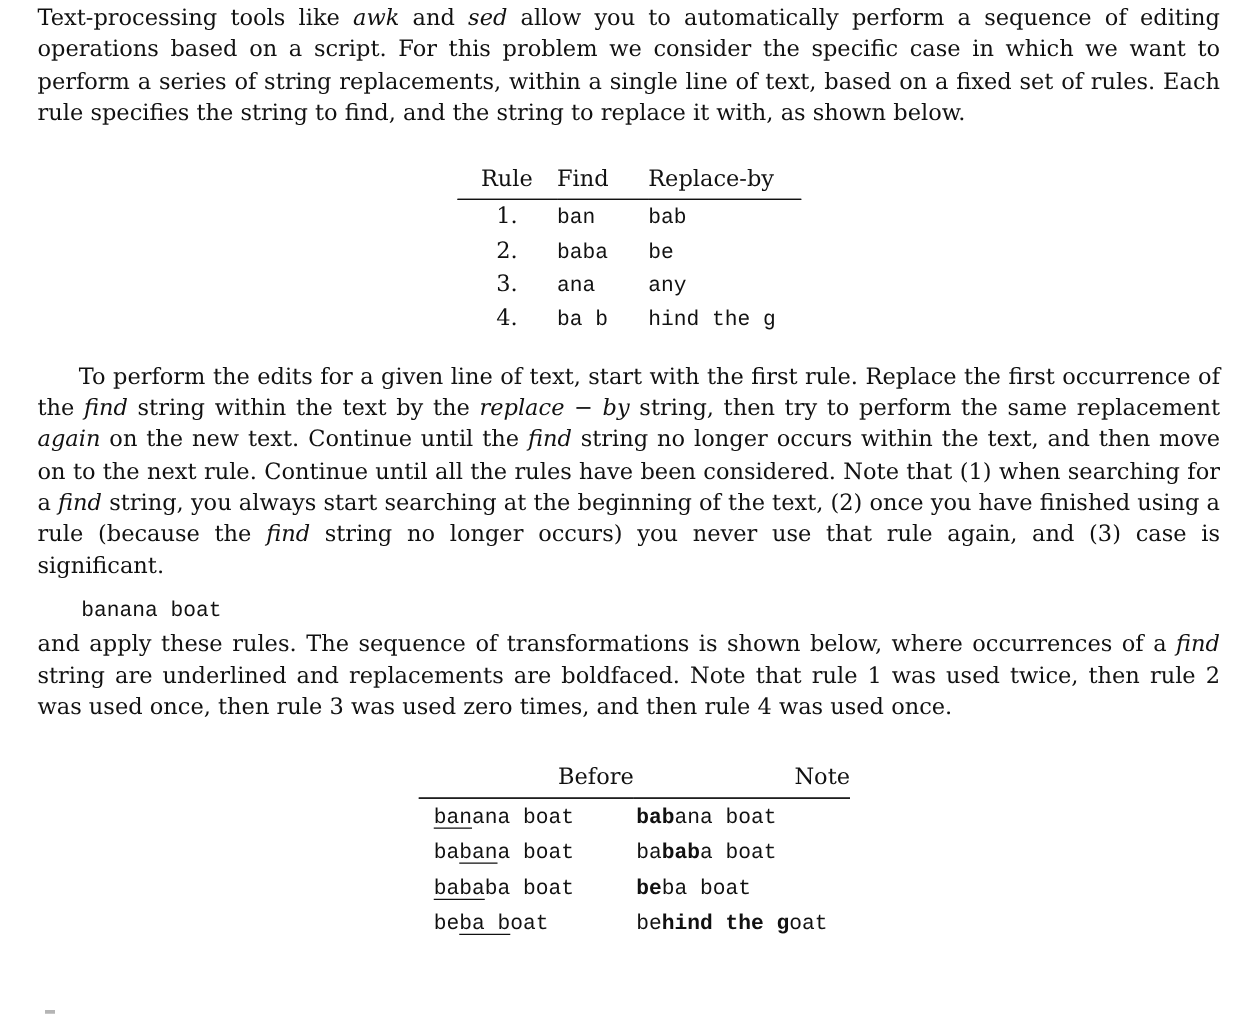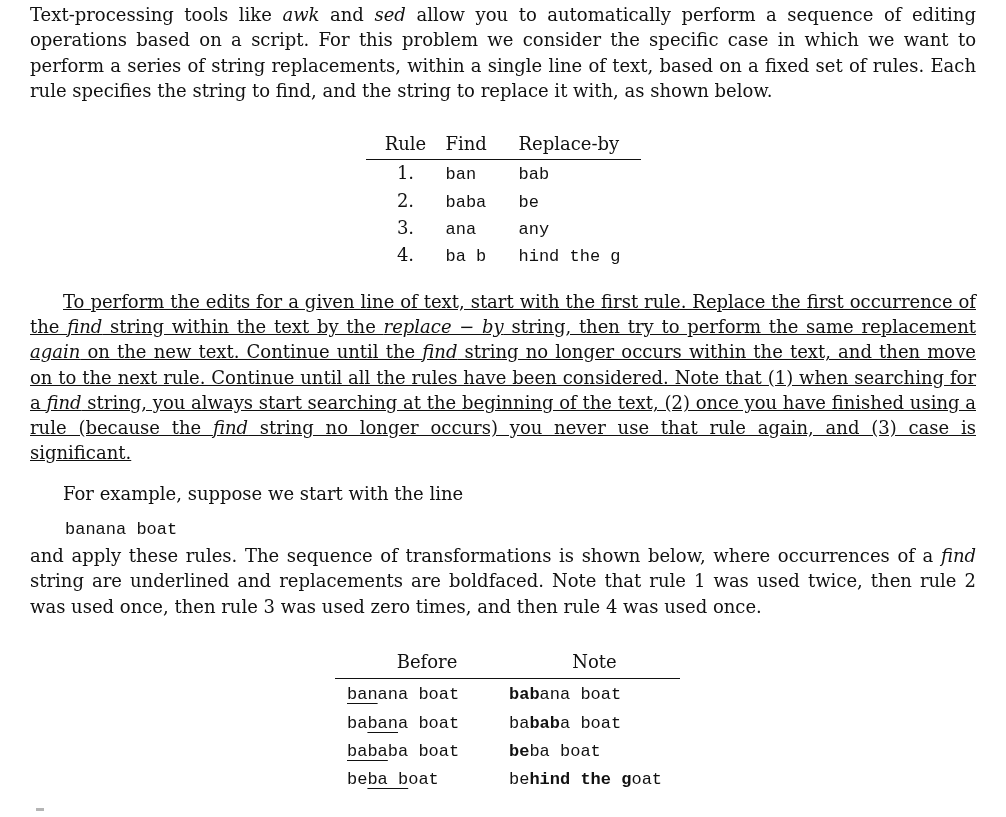--- a/index.html
+++ b/index.html
@@ -39,36 +39,36 @@
   }
   .rules-table td { padding: 0; line-height: 25.3px; vertical-align: baseline; }
   .rules-table .c1 { width: 80px; text-align: center; }
   .rules-table .c2 { width: 73px; text-align: left; }
   .rules-table .c3 { width: 122px; text-align: left; }
 
   
   .transform-table { width: 345px; margin: 30px 0 0 305px; }
   .transform-table th {
     font-weight: normal;
-    text-align: center;
+    text-align: right;
     border-bottom: 1.4px solid #111;
     padding: 0 0 4px 0;
     line-height: 25.3px;
     margin-top: 17px;
   }
   .transform-table td { padding: 0; line-height: 25.3px; vertical-align: baseline; }
   .transform-table .b1 { width: 160px; }
   .transform-table th.b1, .transform-table td.b1 { padding-left: 12px; }
   .transform-table th.b2, .transform-table td.b2 { padding-left: 2px; }
   .transform-table td.b1 { padding-top: 3px; }
   .transform-table td.b2 { padding-top: 3px; }
 
   .verbatim { margin: 12px 0 0 35px; line-height: 23px; }
 
-  .sp-before-p2 { margin-top: 19px; text-decoration: underline; }
+  .sp-before-p2 { margin-top: 19px; }
   .sp-before-p3 { margin-top: 15px; }
   .sp-before-p4 { margin-top: 2px; }
 
   .artifact {
     position: absolute;
     left: 36px; top: 808px;
     width: 8px; height: 3px;
     background: #b5b5b5;
   }
 </style>
@@ -106,21 +106,20 @@
         <tr>
           <td class="c1">4.</td>
           <td class="c2 tt">ba b</td>
           <td class="c3 tt">hind the g</td>
         </tr>
       </tbody>
   </table>
 
   <p class="indent sp-before-p2"><span>To perform the edits for a given line of text, start with the first rule. Replace the first occurrence of the </span><span class="mit">find</span><span> string within the text by the </span><span class="mit">replace − by</span><span> string, then try to perform the same replacement </span><span class="mit">again</span><span> on the new text. Continue until the </span><span class="mit">find</span><span> string no longer occurs within the text, and then move on to the next rule. Continue until all the rules have been considered. Note that (1) when searching for a </span><span class="mit">find</span><span> string, you always start searching at the beginning of the text, (2) once you have finished using a rule (because the </span><span class="mit">find</span><span> string no longer occurs) you never use that rule again, and (3) case is significant.</span></p>
 
-  <p class="indent sp-before-p3"><span>For example, suppose we start with the line</span></p>
 
   <div class="verbatim tt">banana boat</div>
 
   <p class="sp-before-p4"><span>and apply these rules. The sequence of transformations is shown below, where occurrences of a </span><span class="mit">find</span><span> string are underlined and replacements are boldfaced. Note that rule 1 was used twice, then rule 2 was used once, then rule 3 was used zero times, and then rule 4 was used once.</span></p>
 
   <table class="transform-table">
     <thead>
       <tr>
         <th class="b1">Before</th>
         <th class="b2">Note</th>

